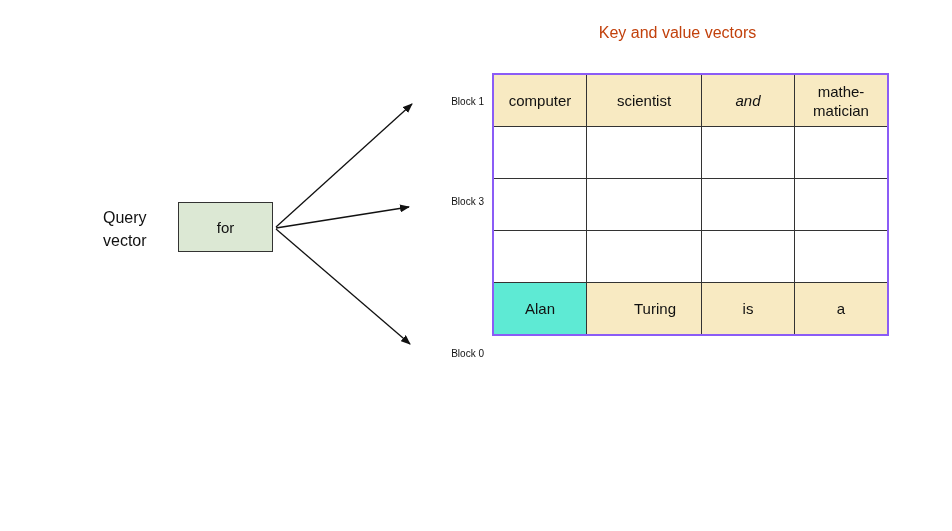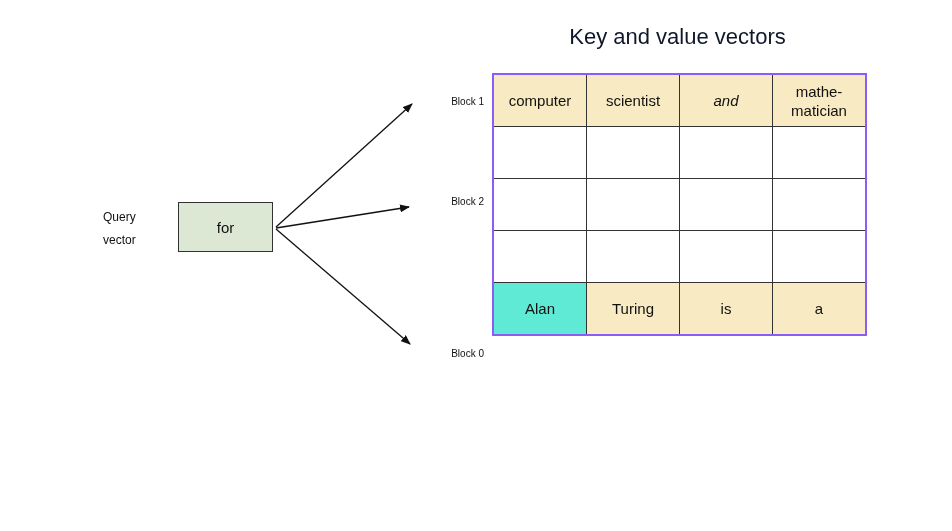--- a/index.html
+++ b/index.html
@@ -8,22 +8,22 @@
     width:952px;height:531px;
     background:#ffffff;
     font-family:"Liberation Sans", sans-serif;
     color:#111111;
     overflow:hidden;
   }
   .title{
     position:absolute;
     left:492px;top:24px;width:371px;
     text-align:center;
-    font-size:22px;
-    color:#0f172a;
+    font-size:16px;
+    color:#c2410c;
   }
   .kv-table{
     position:absolute;
     left:492px;top:73px;
     border-collapse:collapse;
     table-layout:fixed;
     border:2px solid #8b5cf6;
   }
   .kv-table td{
     width:92px;height:51px;
@@ -40,21 +40,21 @@
   .block-label{
     position:absolute;
     left:384px;width:100px;height:20px;
     text-align:right;
     font-size:10px;
     line-height:20px;
   }
   .query-label{
     position:absolute;
     left:103px;top:206px;
-    font-size:12px;
+    font-size:16px;
     line-height:23px;
     white-space:pre-line;
   }
   .query-box{
     position:absolute;
     left:178px;top:202px;
     width:95px;height:50px;
     background:#dce8d4;
     border:1.5px solid #333333;
     display:flex;align-items:center;justify-content:center;
@@ -85,21 +85,21 @@
   </svg>
 
   <div class="query-label">Query
 vector</div>
 
   <div class="query-box" style="background: rgb(220, 232, 212);">
     <span>for</span>
   </div>
 
   <div class="block-label" style="top:92px">Block 1</div>
-  <div class="block-label" style="top:192px">Block 2</div>
+  <div class="block-label" style="top:192px">Block 3</div>
   <div class="block-label" style="top:344px">Block 0</div>
 
   <table class="kv-table">
     <tbody>
       <tr>
         <td class="filled" style="background: rgb(248, 234, 194);">computer</td>
         <td class="filled" style="background: rgb(248, 234, 194); margin-top: 16px;">scientist</td>
         <td class="filled" style="background: rgb(248, 234, 194); font-style: italic;">and</td>
         <td class="filled" style="background: rgb(248, 234, 194); margin-top: 48px;">mathe-
 matician</td>
@@ -117,20 +117,20 @@
         <td></td>
       </tr>
       <tr>
         <td></td>
         <td></td>
         <td></td>
         <td></td>
       </tr>
       <tr>
         <td class="filled" style="background: #5eead4;">Alan</td>
-        <td class="filled" style="background: rgb(248, 234, 194);">Turing</td>
+        <td class="filled" style="background: rgb(248, 234, 194); padding-left: 22px;">Turing</td>
         <td class="filled" style="background: rgb(248, 234, 194); margin-top: 44px;">is</td>
         <td class="filled" style="background: rgb(248, 234, 194);">a</td>
       </tr>
     </tbody>
   </table>
 
 </div>
 
 </body></html>

